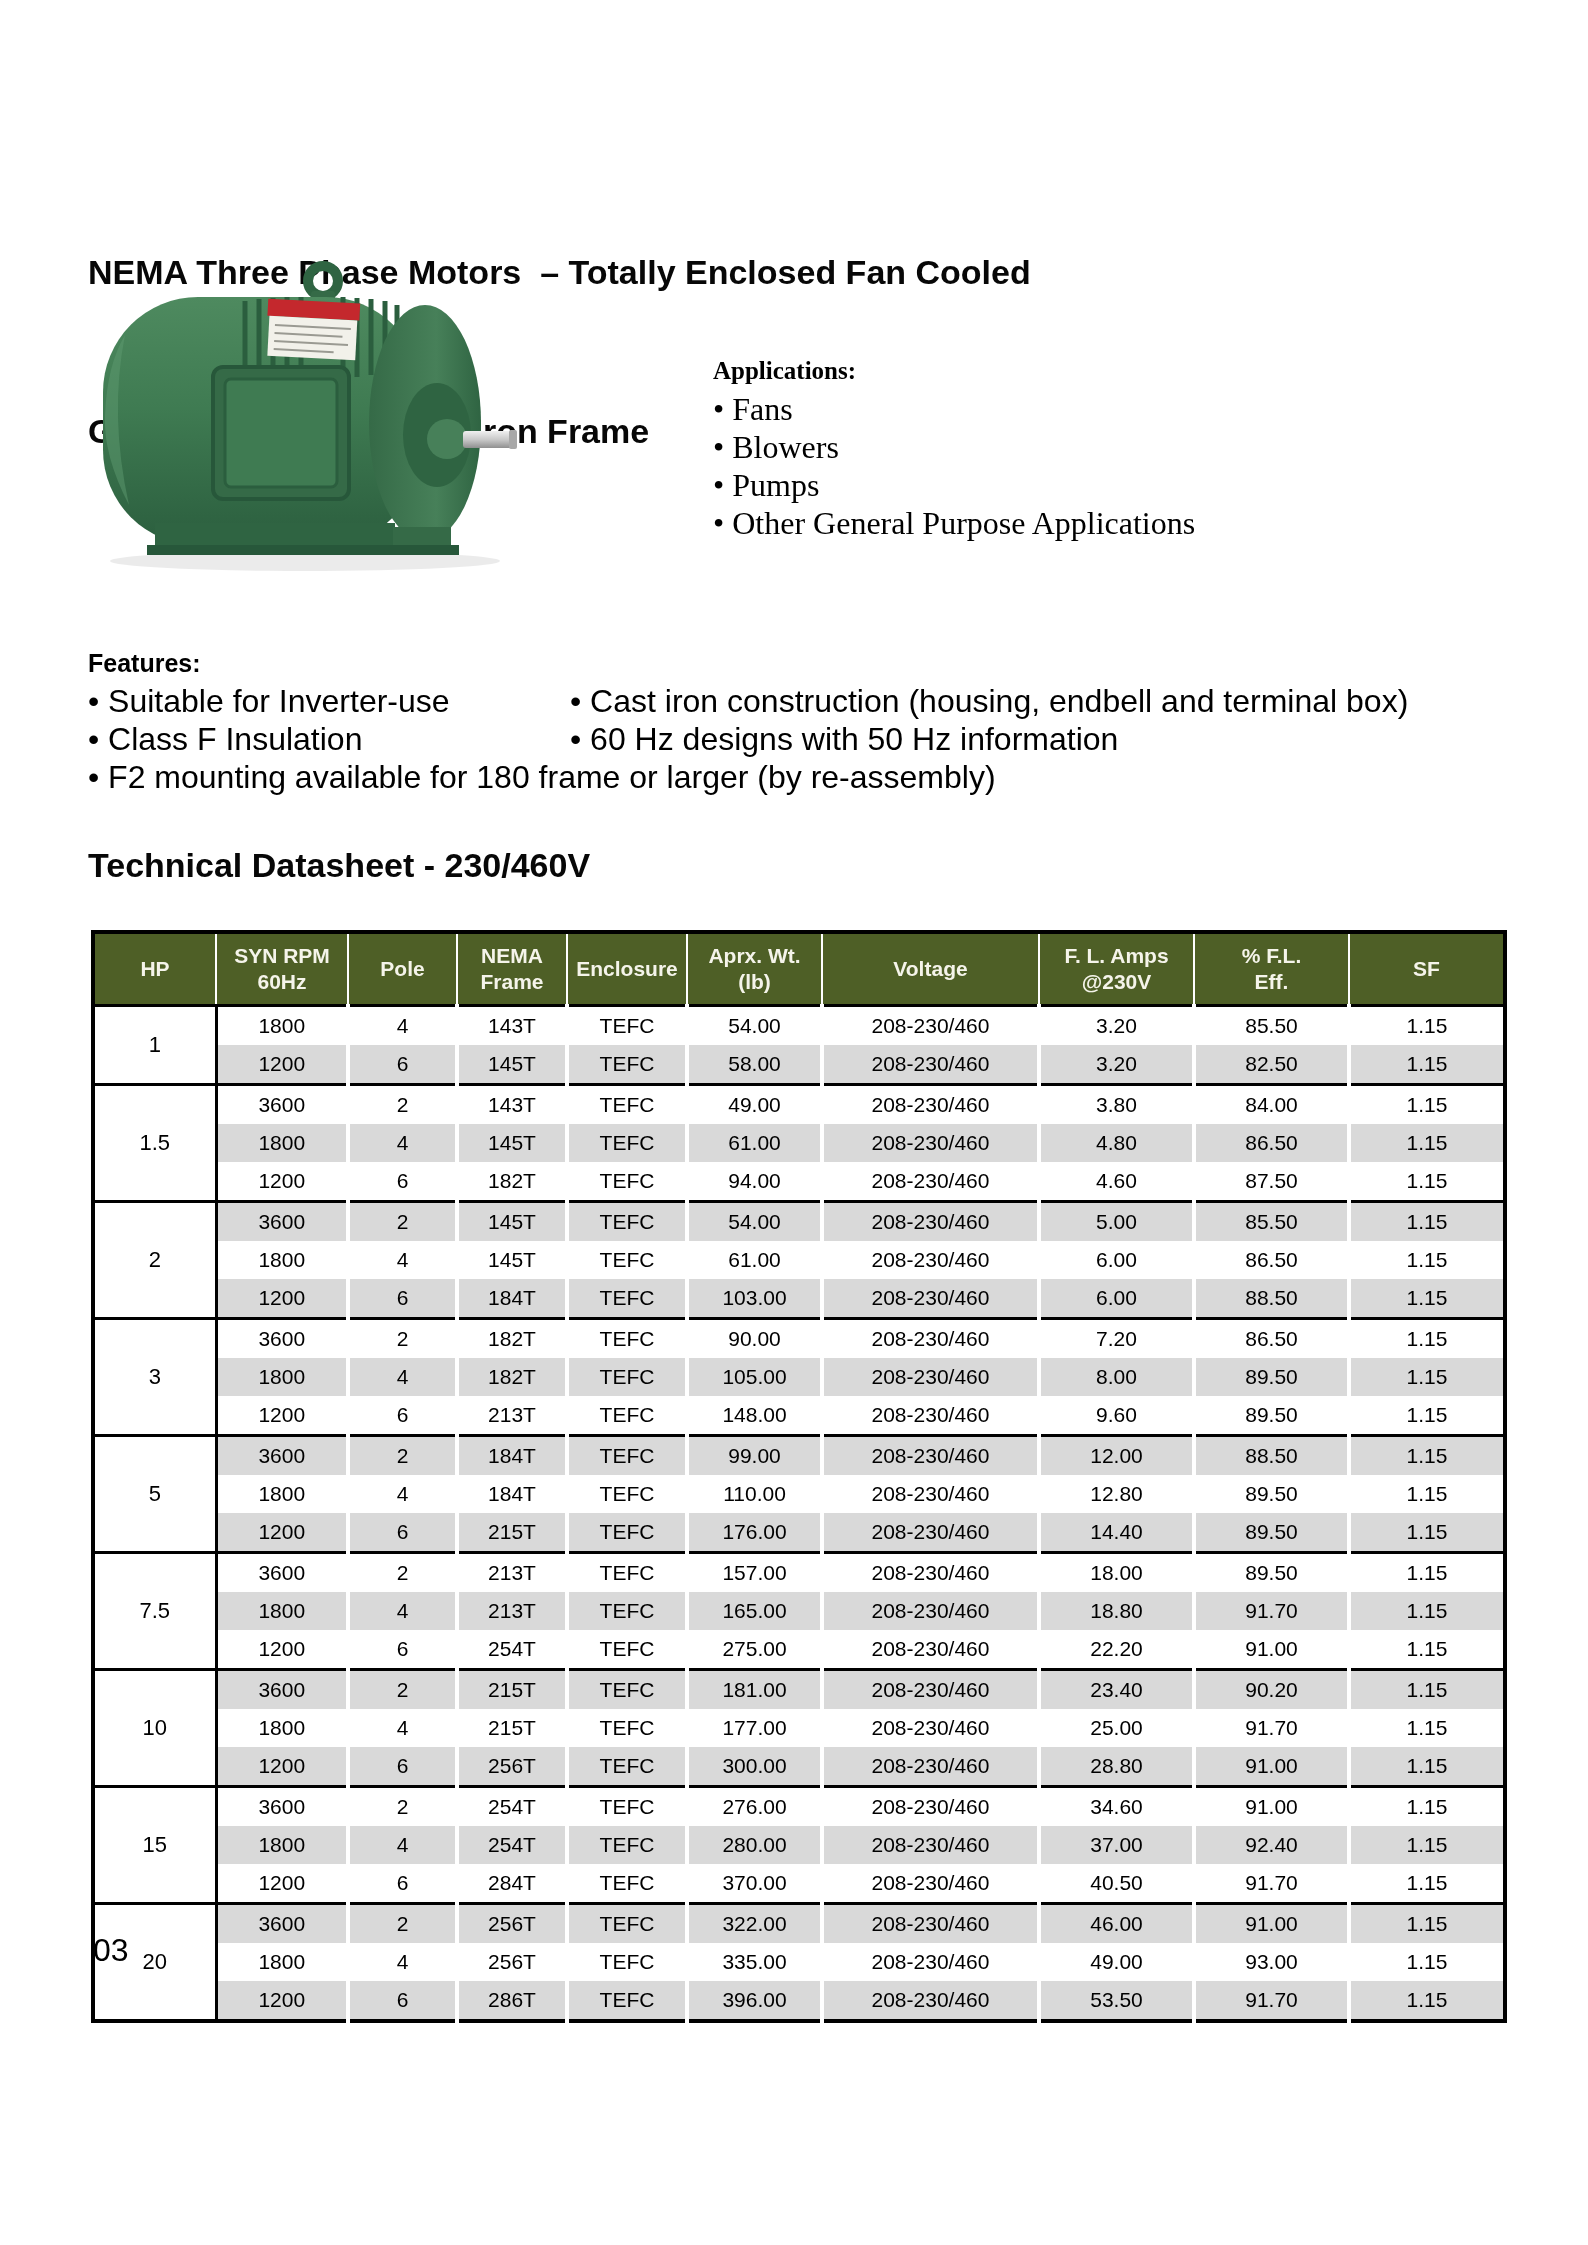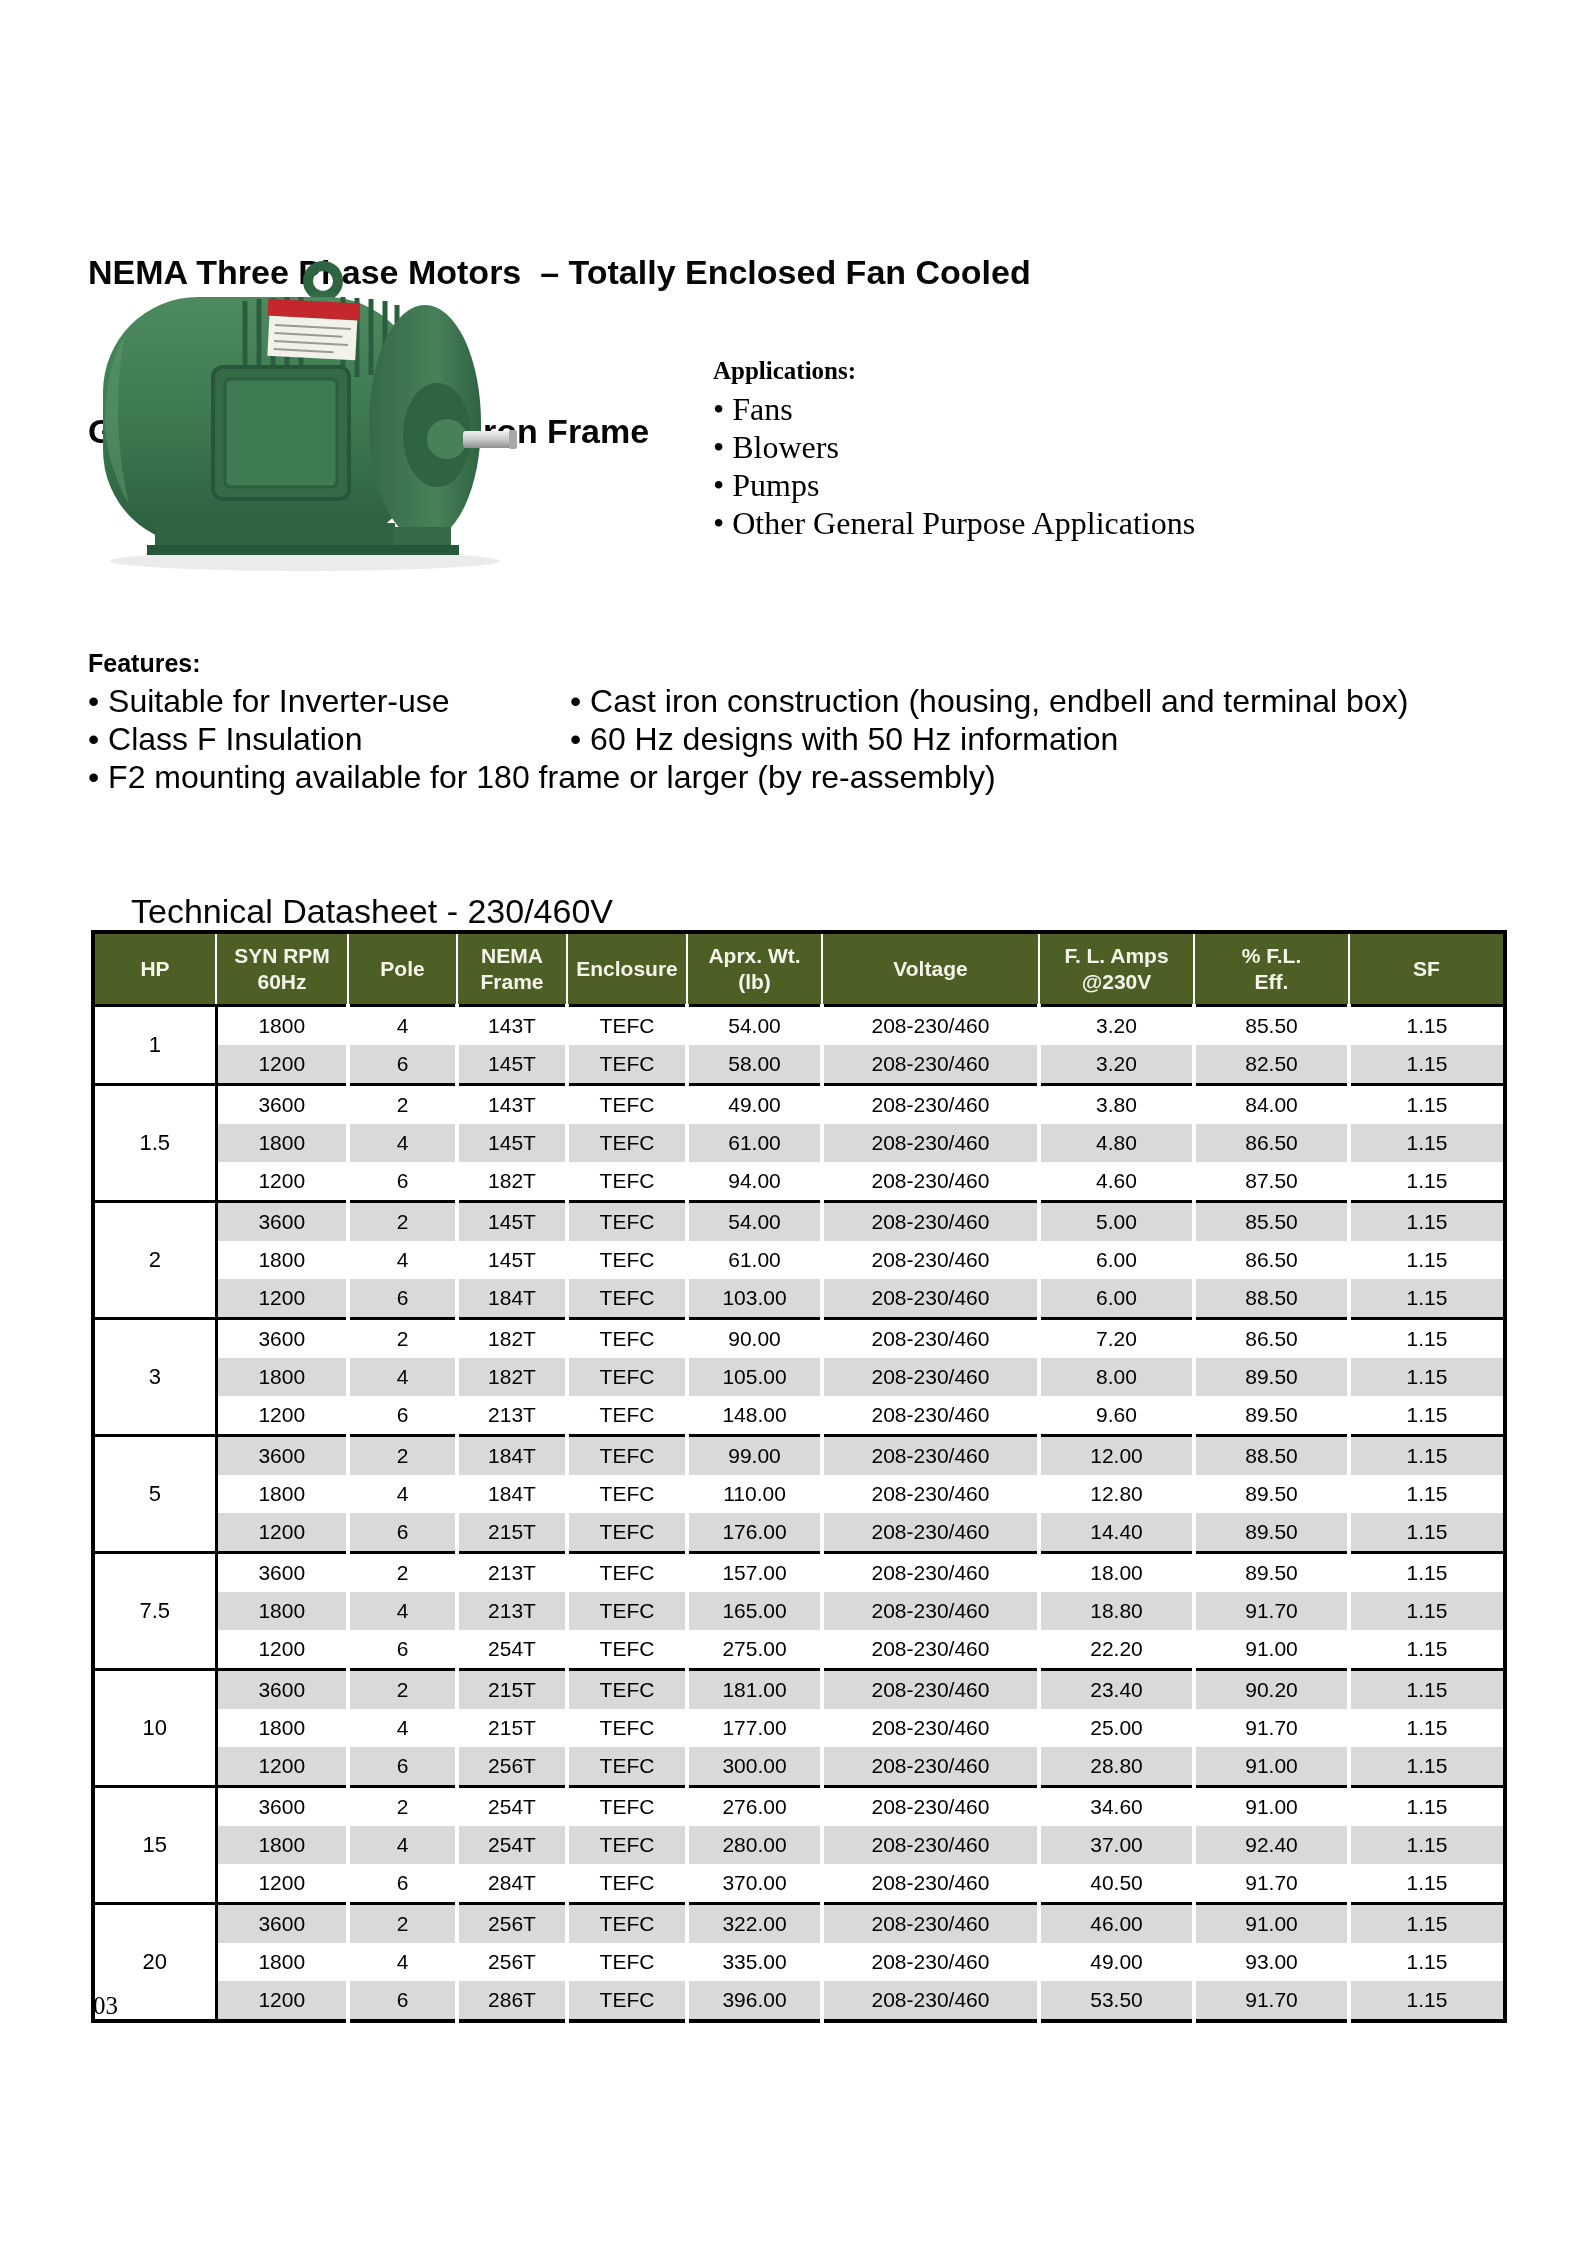--- a/index.html
+++ b/index.html
@@ -7,22 +7,22 @@
     position:relative; width:1588px; height:2245px; background:#ffffff;
     font-family:"Liberation Sans", sans-serif; color:#000; overflow:hidden;
   }
   
   .doc-title{
     position:absolute; left:88px; top:140px;
     font-size:34px; font-weight:700; line-height:53px; color:#070707;
     white-space:pre-wrap;
   }
   .sheet-heading{
-    position:absolute; left:88px; top:892px;
-    font-size:34px; font-weight:400; color:#070707;margin-left:43px;
+    position:absolute; left:88px; top:846px;
+    font-size:34px; font-weight:700; color:#070707;
   }
   
   .motor-wrap{ position:absolute; left:95px; top:255px; width:430px; height:320px; }
   
   .apps{ position:absolute; left:713px; top:352px; width:760px;font-family:Liberation Serif, serif; }
   .features{ position:absolute; left:88px; top:644px; width:1460px; }
   .sec-heading{ font-size:25px; font-weight:700; line-height:38px; }
   .cols{ display:flex; }
   .cols .c1a{ width:366px; }
   .cols .c1f{ width:482px; }
@@ -45,21 +45,21 @@
   td.hp{ background:#fff; border-right:3px solid #000; font-size:22px; }
   td.data{ border-left:4px solid #fff; }
   td.data.first{ border-left:none; }
   td.data.plain{ background:#ffffff; }
   td.data.stripe{ background:#d9d9d9; }
   .group-start{ border-top:3px solid #000; }
   td.r4{ text-align:right; padding-right:16px; }
   td.r6{ text-align:right; padding-right:20px; }
   td.r7{ text-align:right; padding-right:28px; }
   
-  .pageno{ position:absolute; left:93px; top:1992px; font-size:25px;font-family:Liberation Serif, serif; }
+  .pageno{ position:absolute; left:93px; top:1932px; font-size:32px; }
 </style>
 </head>
 <body>
 
 <div class="page">
 
   <div class="doc-title">
     <div>NEMA Three Phase Motors  – Totally Enclosed Fan Cooled</div>
     <div>General Purpose - Cast Iron Frame</div>
   </div>

